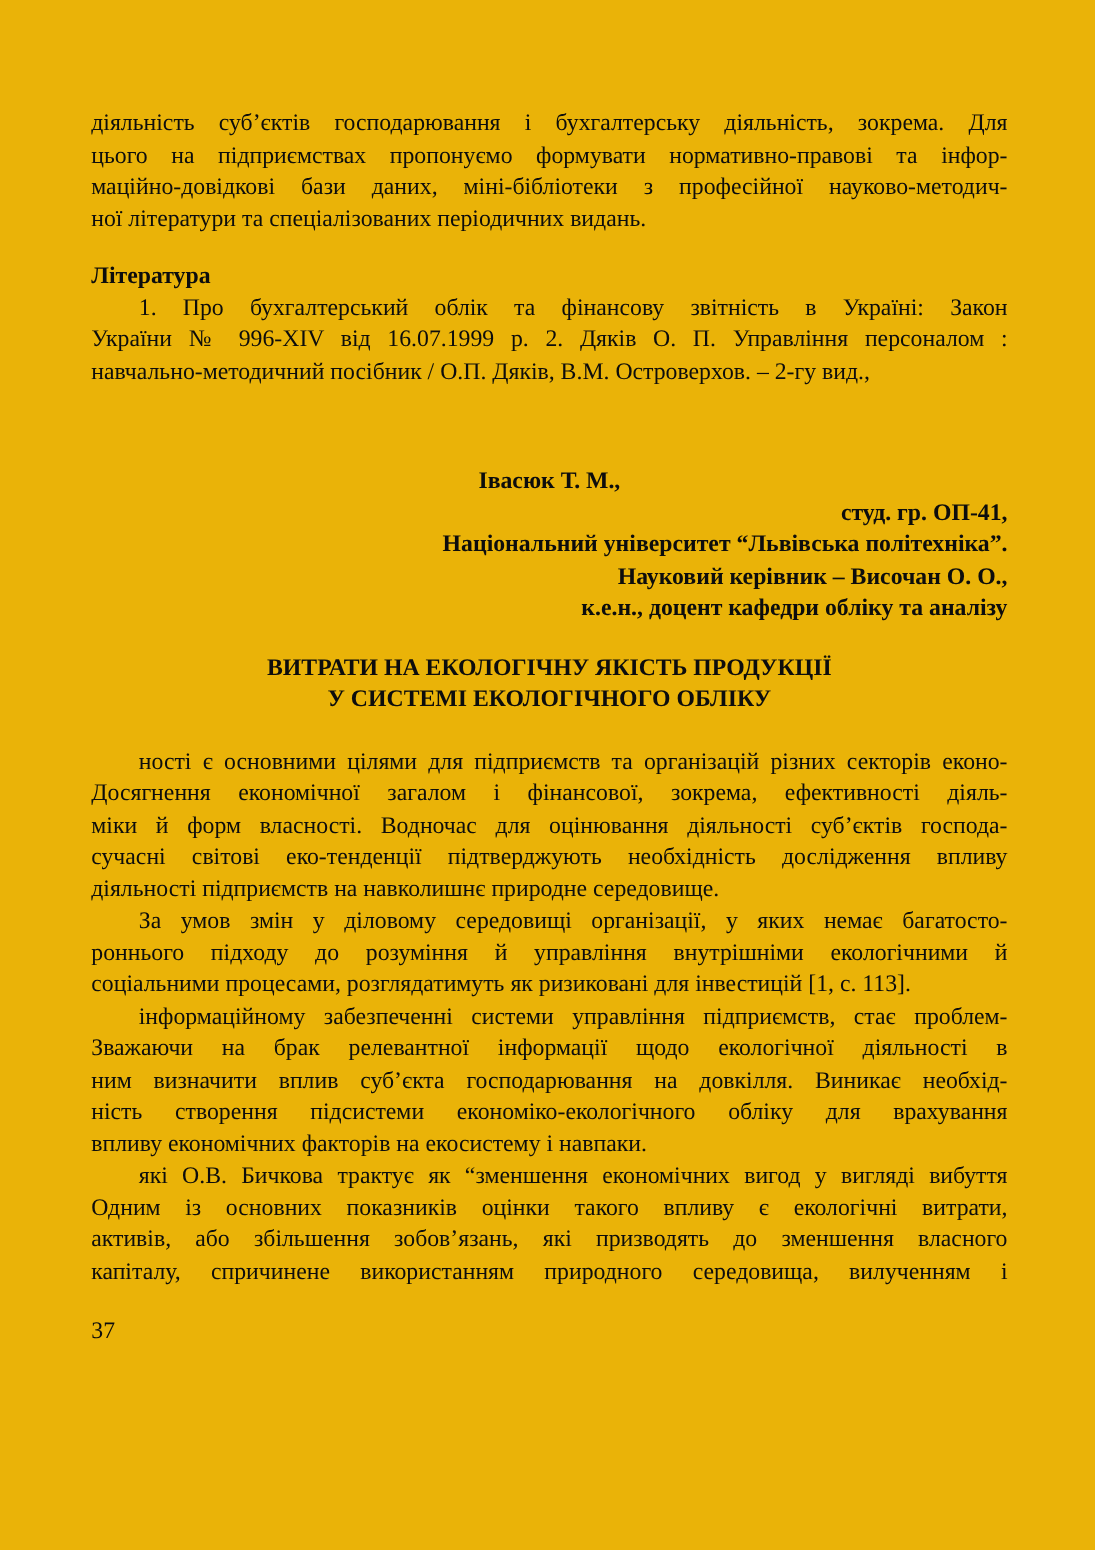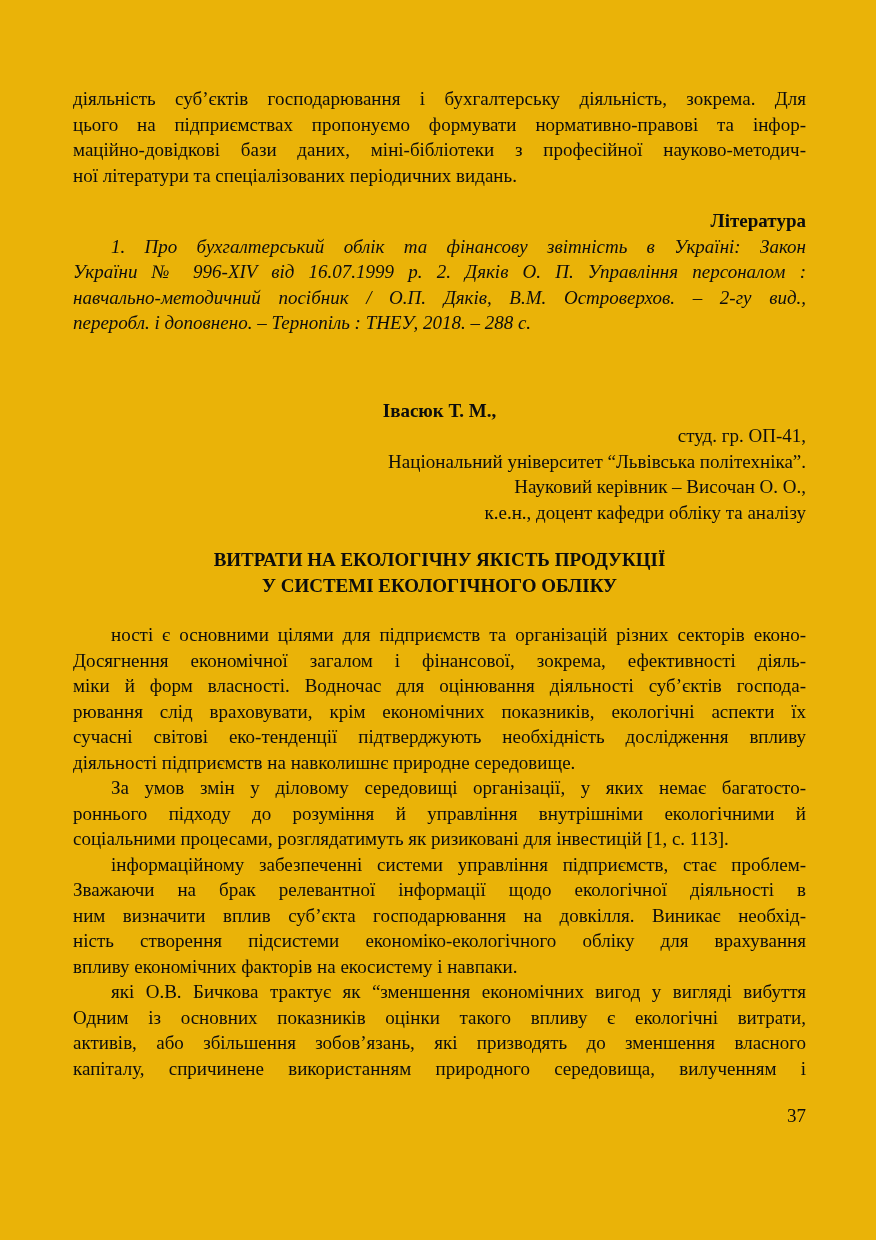--- a/index.html
+++ b/index.html
@@ -30,73 +30,72 @@
   }
   .para.cont .jline:last-child {
     text-align-last: justify; 
   }
   .indent-first .jline:first-child {
     text-indent: 38px;
   }
   .lit-heading {
     margin-top: 20px;
     font-weight: bold;
-    text-align: right;
+    text-align: left;
   }
   .refs {
-    font-style: italic;
   }
   .authors {
     margin-top: 62px;
   }
   .authors .jline,
   .authors .jline:last-child {
     text-align: right;
     text-align-last: right;
+    font-weight: bold;
   }
   .author-name {
     text-align: center;
     font-weight: bold;
   }
   .title {
     margin-top: 22px;
     font-weight: bold;
   }
   .title .jline,
   .title .jline:last-child {
     text-align: right;
     text-align-last: center;
   }
   .body-start {
     margin-top: 24px;
   }
   .page-number {
     margin-top: 22px;
-    text-align: right;
+    text-align: left;
   }
 </style>
 </head>
 <body>
 
 <div class="page">
 
   <div class="para">
       <div class="jline">діяльність суб’єктів господарювання і бухгалтерську діяльність, зокрема. Для</div>
       <div class="jline">цього на підприємствах пропонуємо формувати нормативно-правові та інфор-</div>
       <div class="jline">маційно-довідкові бази даних, міні-бібліотеки з професійної науково-методич-</div>
       <div class="jline">ної літератури та спеціалізованих періодичних видань.</div>
     </div>
 
   <div class="lit-heading">Література</div>
 
   <div class="para refs indent-first">
       <div class="jline">1.  Про бухгалтерський облік та фінансову звітність в Україні: Закон</div>
       <div class="jline">України № 996-XIV від 16.07.1999 р. 2. Дяків О. П. Управління персоналом :</div>
       <div class="jline">навчально-методичний посібник / О.П. Дяків, В.М. Островерхов. – 2-гу вид.,</div>
-      <div class="jline">переробл. і доповнено. – Тернопіль : ТНЕУ, 2018. – 288 с.</div>
     </div>
 
   <div class="authors">
     <div class="author-name">Івасюк Т. М.,</div>
     <div>
         <div class="jline">студ. гр. ОП-41,</div>
         <div class="jline">Національний університет “Львівська політехніка”.</div>
         <div class="jline">Науковий керівник – Височан О. О.,</div>
         <div class="jline">к.е.н., доцент кафедри обліку та аналізу</div>
       </div>
@@ -104,21 +103,20 @@
 
   <div class="title">
       <div class="jline">ВИТРАТИ НА ЕКОЛОГІЧНУ ЯКІСТЬ ПРОДУКЦІЇ</div>
       <div class="jline">У СИСТЕМІ ЕКОЛОГІЧНОГО ОБЛІКУ</div>
     </div>
 
   <div class="para indent-first body-start">
       <div class="jline">ності є основними цілями для підприємств та організацій різних секторів еконо-</div>
       <div class="jline">Досягнення економічної загалом і фінансової, зокрема, ефективності діяль-</div>
       <div class="jline">міки й форм власності. Водночас для оцінювання діяльності суб’єктів господа-</div>
-      <div class="jline">рювання слід враховувати, крім економічних показників, екологічні аспекти їх</div>
       <div class="jline">сучасні світові еко-тенденції підтверджують необхідність дослідження впливу</div>
       <div class="jline">діяльності підприємств на навколишнє природне середовище.</div>
     </div>
 
   <div class="para indent-first">
       <div class="jline">За умов змін у діловому середовищі організації, у яких немає багатосто-</div>
       <div class="jline">роннього підходу до розуміння й управління внутрішніми екологічними й</div>
       <div class="jline">соціальними процесами, розглядатимуть як ризиковані для інвестицій [1, с. 113].</div>
     </div>
 

